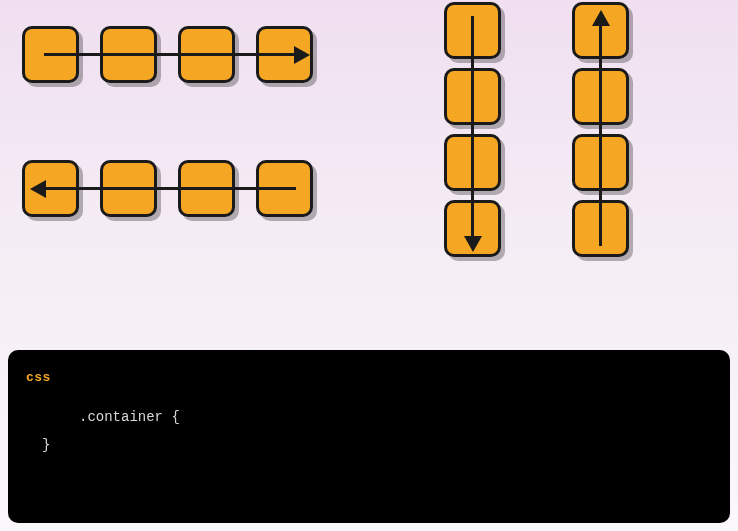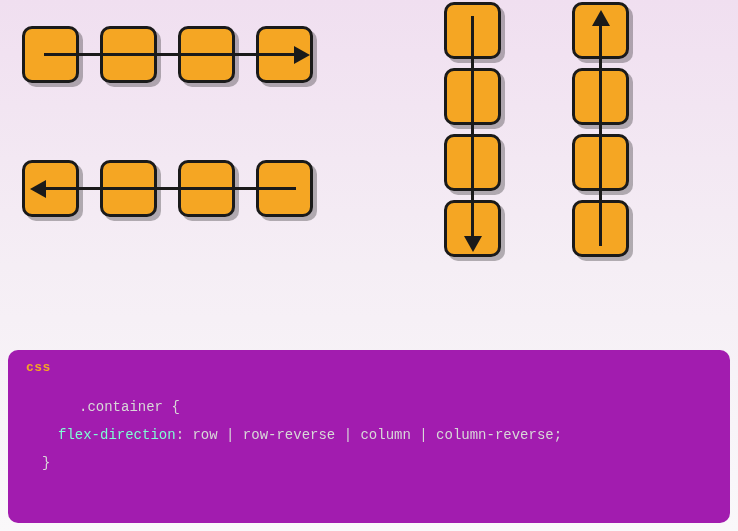--- a/index.html
+++ b/index.html
@@ -46,23 +46,23 @@
     .arrowhead-l { border-top:9px solid transparent; border-bottom:9px solid transparent; border-right:16px solid #1a1a1a; }
     .arrowhead-d { border-left:9px solid transparent; border-right:9px solid transparent; border-top:16px solid #1a1a1a; }
     .arrowhead-u { border-left:9px solid transparent; border-right:9px solid transparent; border-bottom:16px solid #1a1a1a; }
 
     .code-block {
       position: absolute;
       left: 8px;
       right: 8px;
       top: 350px;
       bottom: 8px;
-      background: #a21caf;
+      background: #000000;
       border-radius: 10px;
-      padding: 10px 18px 18px 18px;
+      padding: 20px 18px 18px 18px;
       color: #fff;
       font-size: 14px;
     }
     .code-label {
       color: #f5a623;
       font-weight: bold;
       font-size: 13px;
       letter-spacing: 0.5px;
     }
     .code-content {
@@ -121,20 +121,16 @@
 </div>
 
 <div class="code-block">
   <div class="code-label">css</div>
   <div class="code-content">
     <div>
       <span class="indent1"></span><span class="selector">.container</span>
       <span> </span><span class="brace">{</span>
     </div>
     <div>
-      <span class="indent2"></span><span class="prop">flex-direction</span><span class="val">:</span>
-      <span> </span><span class="val">row | row-reverse | column | column-reverse</span><span class="val">;</span>
-    </div>
-    <div>
       <span class="indent1"></span><span class="brace">}</span>
     </div>
   </div>
 </div>
 
 </body></html>

